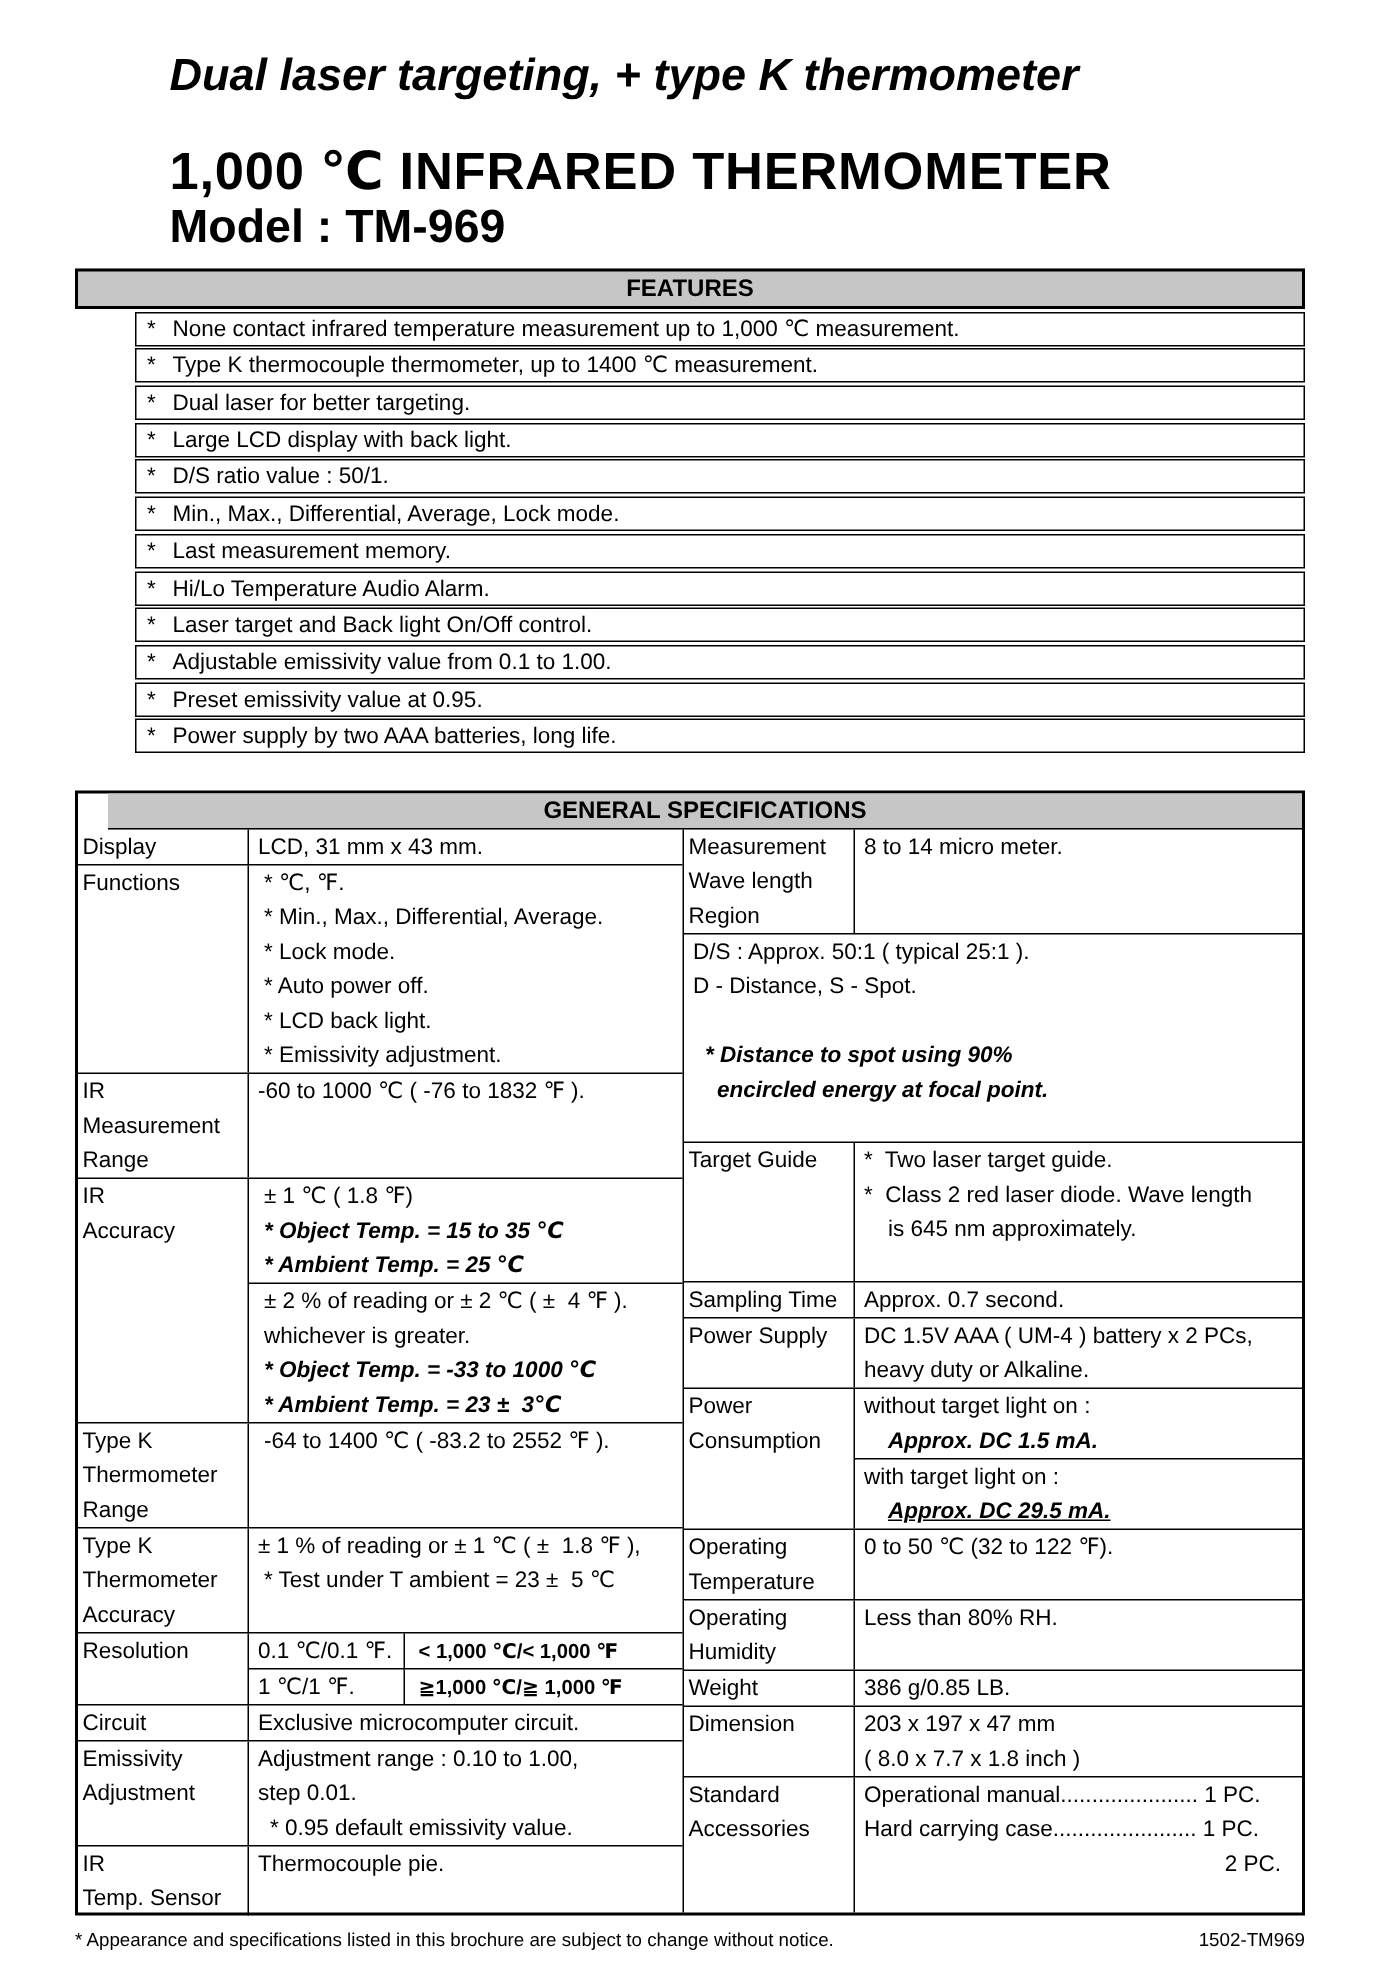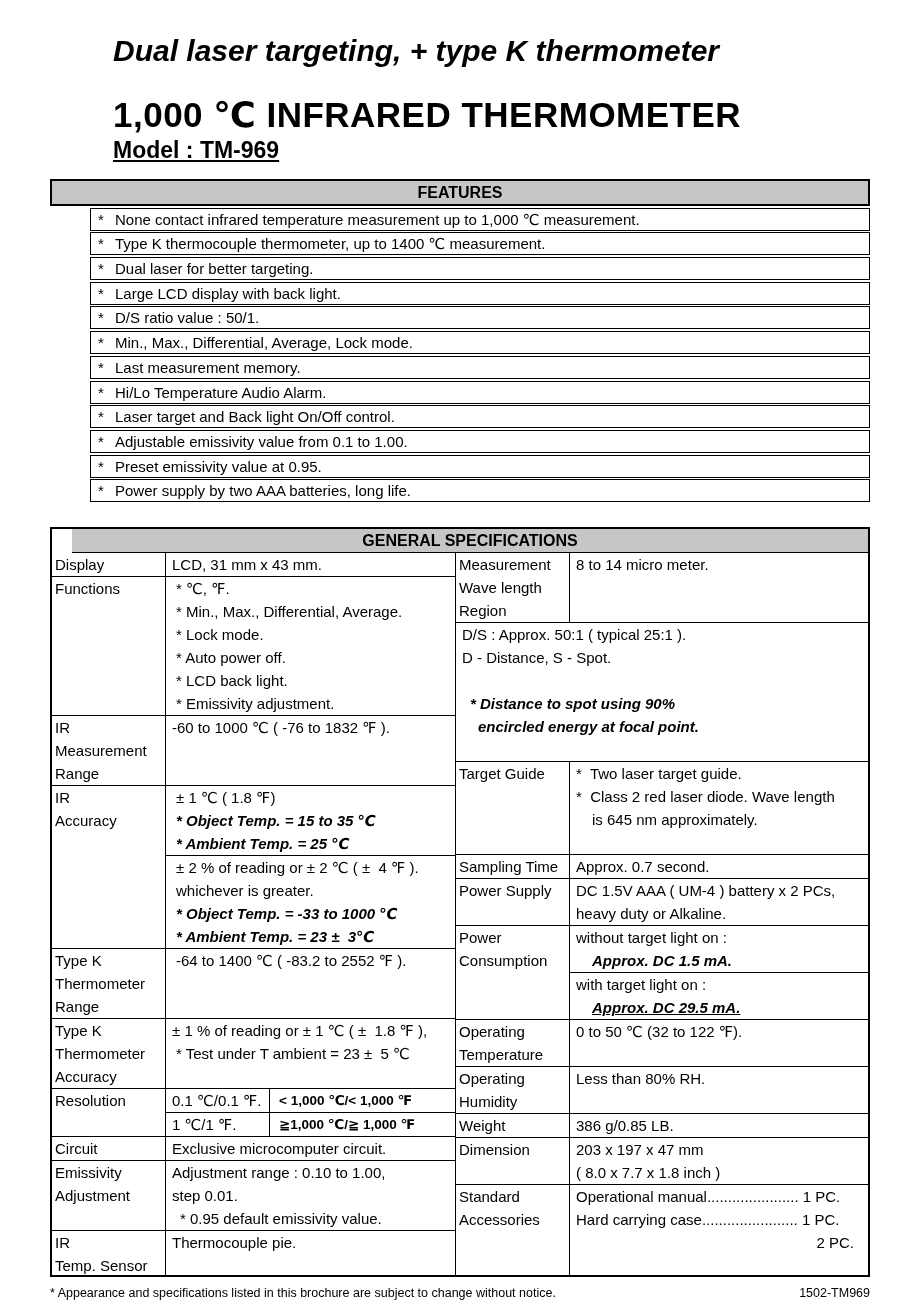--- a/index.html
+++ b/index.html
@@ -6,21 +6,21 @@
   body{
     width:917px;height:1316px;background:#fff;color:#000;
     font-family:"Liberation Sans","DejaVu Sans",sans-serif;
     overflow:hidden;position:relative;
   }
   .content{margin:0 47px 0 50px;}
   
   .titles{padding:36px 0 0 63px;}
   .subtitle{font-size:30px;font-weight:bold;font-style:italic;line-height:30px;}
   .main-title{font-size:35px;font-weight:bold;line-height:42px;letter-spacing:0.5px;margin-top:28px;}
-  .model{font-size:23px;font-weight:bold;line-height:29px;text-decoration:underline;}
+  .model{font-size:31px;font-weight:bold;line-height:29px;}
   
   .features{margin-top:14px;}
   .sec-header{
     border:2px solid #000;background:#c6c6c6;text-align:center;
     font-weight:bold;font-size:16px;height:23px;line-height:23px;
   }
   .feat-rows{margin-top:1px;padding-left:40px;}
   .feat-row{
     border:1px solid #000;margin-top:1.7px;height:21px;line-height:21px;
     font-size:15px;padding-left:5px;white-space:nowrap;overflow:hidden;

